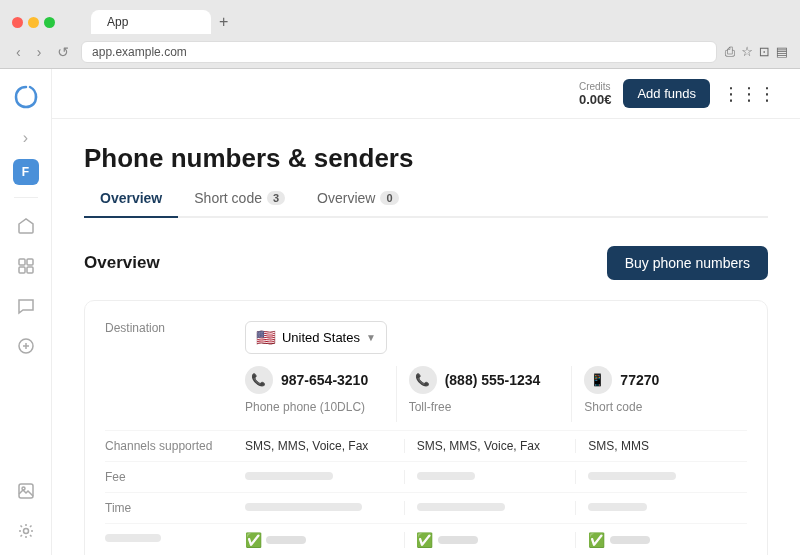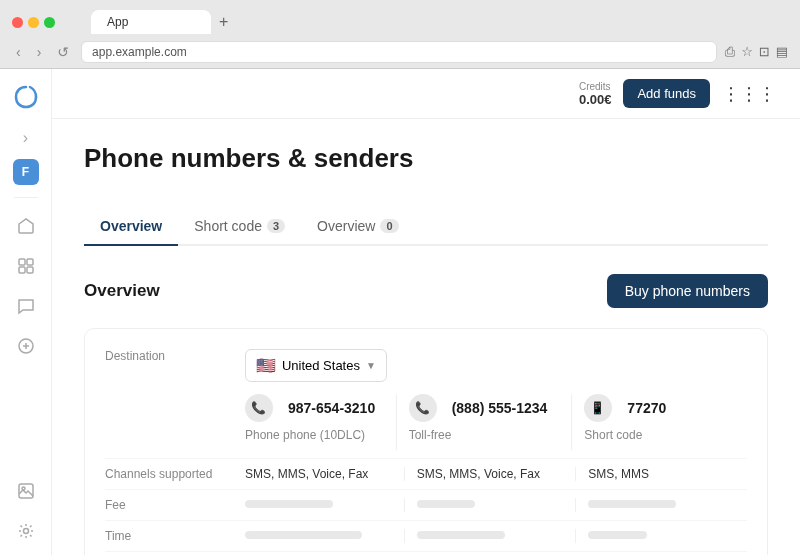--- a/index.html
+++ b/index.html
@@ -40,21 +40,21 @@
     
     .top-header { display: flex; align-items: center; justify-content: flex-end; padding: 10px 24px; border-bottom: 1px solid #eee; gap: 12px; }
     .credits-section { display: flex; flex-direction: column; align-items: flex-start; margin-left: 36px; }
     .credits-label { font-size: 10px; color: #888; }
     .credits-value { font-size: 13px; font-weight: 600; color: #333; }
     .add-funds-btn { background: #1a3c5e; color: #fff; border: none; border-radius: 6px; padding: 7px 14px; font-size: 13px; font-weight: 500; cursor: pointer; }
     .grid-icon { color: #333; font-size: 18px; cursor: pointer; }
 
     
     .page-body { padding: 24px 32px; }
-    .page-title { font-size: 26px; font-weight: 600; color: #1a1a1a; margin-bottom: 36px; }
+    .page-title { font-size: 26px; font-weight: 600; color: #1a1a1a; margin-bottom: 8px; }
 
     
     .tabs { display: flex; gap: 0; border-bottom: 2px solid #eee; margin-bottom: 28px; }
     .tab { padding: 8px 16px 10px; font-size: 14px; color: #666; cursor: pointer; position: relative; display: flex; align-items: center; gap: 5px; }
     .tab.active { color: #1a3c5e; font-weight: 600; }
     .tab.active::after { content: ''; position: absolute; bottom: -2px; left: 0; right: 0; height: 2px; background: #1a3c5e; }
     .tab-badge { background: #e8e8e8; color: #555; border-radius: 10px; padding: 1px 6px; font-size: 11px; font-weight: 600; }
 
     
     .section-header { display: flex; align-items: center; justify-content: space-between; margin-bottom: 20px; }
@@ -64,21 +64,21 @@
     
     .comparison-section { background: #fff; border: 1px solid #eee; border-radius: 10px; padding: 20px; margin-bottom: 16px; }
     .destination-row { display: flex; align-items: flex-start; margin-bottom: 12px; }
     .destination-label { font-size: 12px; color: #888; font-weight: 500; min-width: 140px; }
     .destination-select { display: flex; align-items: center; gap: 6px; border: 1px solid #ddd; border-radius: 6px; padding: 6px 10px; font-size: 13px; cursor: pointer; min-width: 140px; }
     .flag { font-size: 16px; }
     .select-text { flex: 1; }
     .select-arrow { color: #888; font-size: 10px; }
     .phone-display { display: flex; align-items: center; gap: 8px; margin-bottom: 6px; }
     .phone-icon { width: 28px; height: 28px; border-radius: 50%; background: #e8e8e8; display: flex; align-items: center; justify-content: center; font-size: 12px; color: #777; }
-    .phone-num { font-size: 14px; font-weight: 600; color: #1a1a1a; margin-left: 7px; }
+    .phone-num { font-size: 14px; font-weight: 600; color: #1a1a1a; }
     .phone-type { font-size: 12px; color: #888; margin-bottom: 8px; }
     .info-row { display: flex; padding: 8px 0; border-top: 1px solid #f5f5f5; }
     .info-row-label { font-size: 12px; color: #888; min-width: 140px; flex-shrink: 0; }
     .info-row-values { display: flex; flex: 1; gap: 0; }
     .info-cell { flex: 1; padding: 0 12px; font-size: 12px; color: #333; border-left: 1px solid #f0f0f0; }
     .info-cell:first-child { border-left: none; padding-left: 0; }
     .placeholder-bar { height: 8px; background: #e8e8e8; border-radius: 4px; width: 60%; margin-top: 2px; }
     .placeholder-bar.short { width: 40%; }
     .placeholder-bar.long { width: 80%; }
     .check-icon { color: #4caf50; font-size: 14px; }

